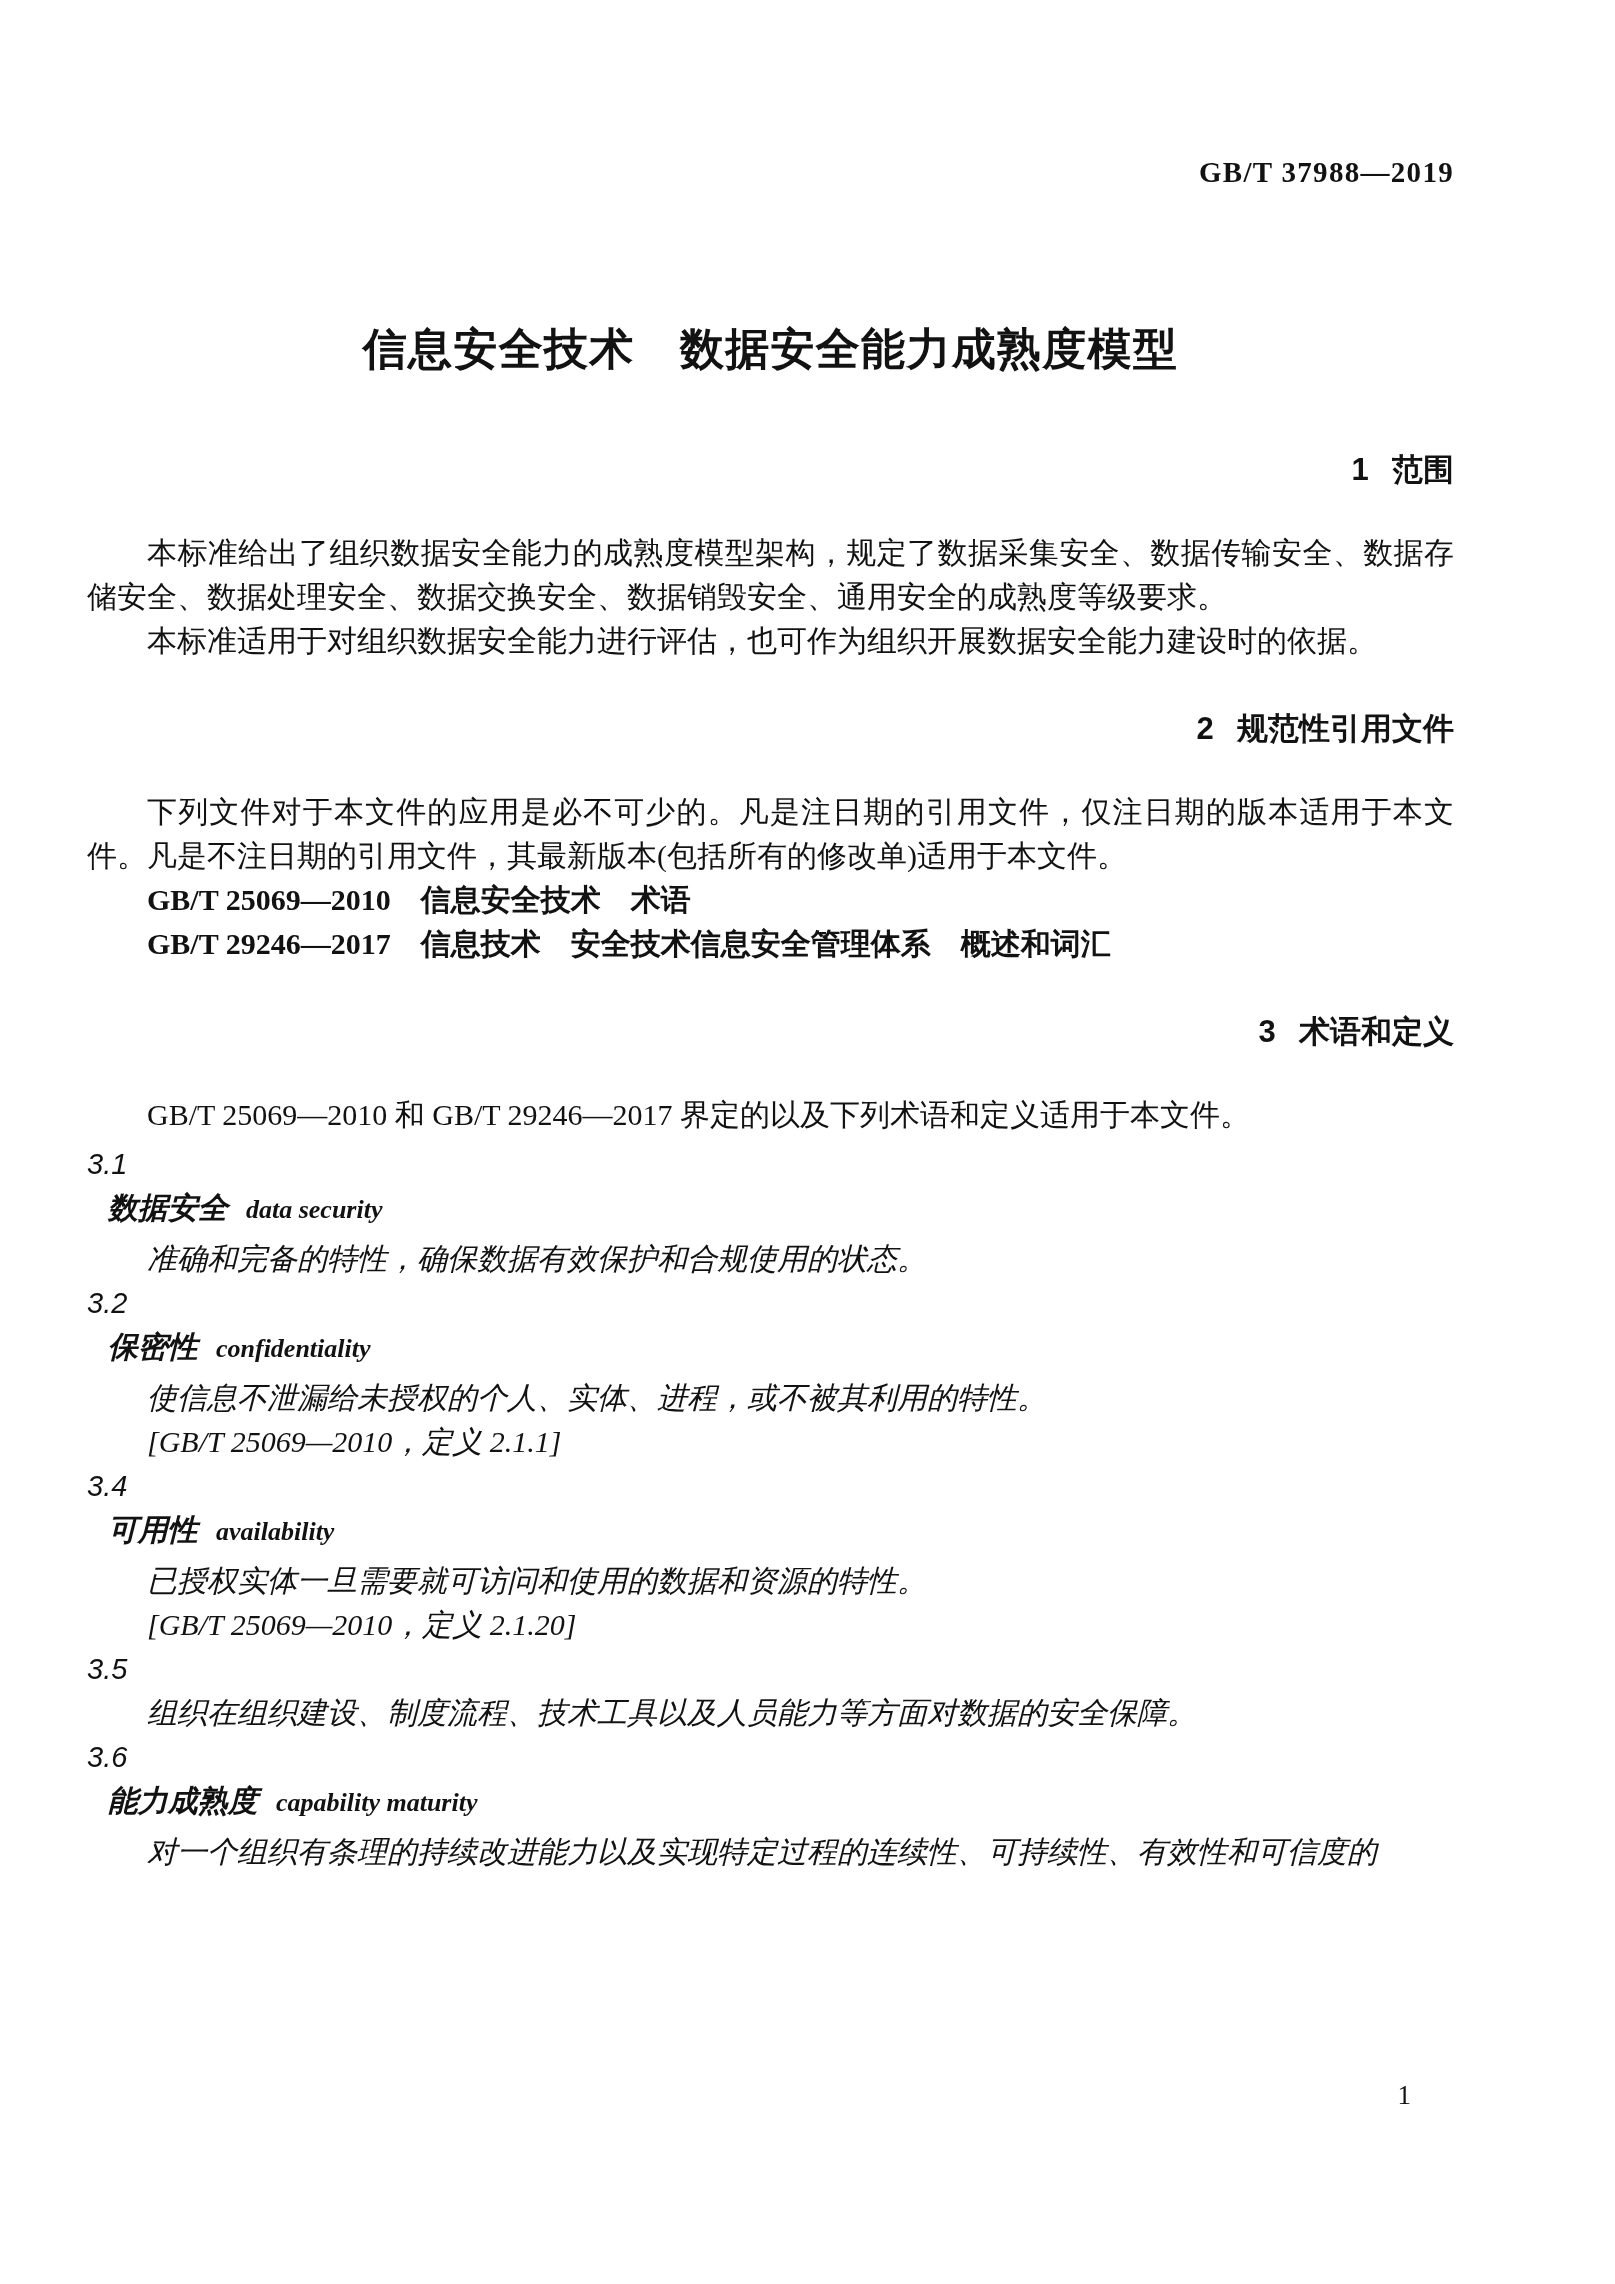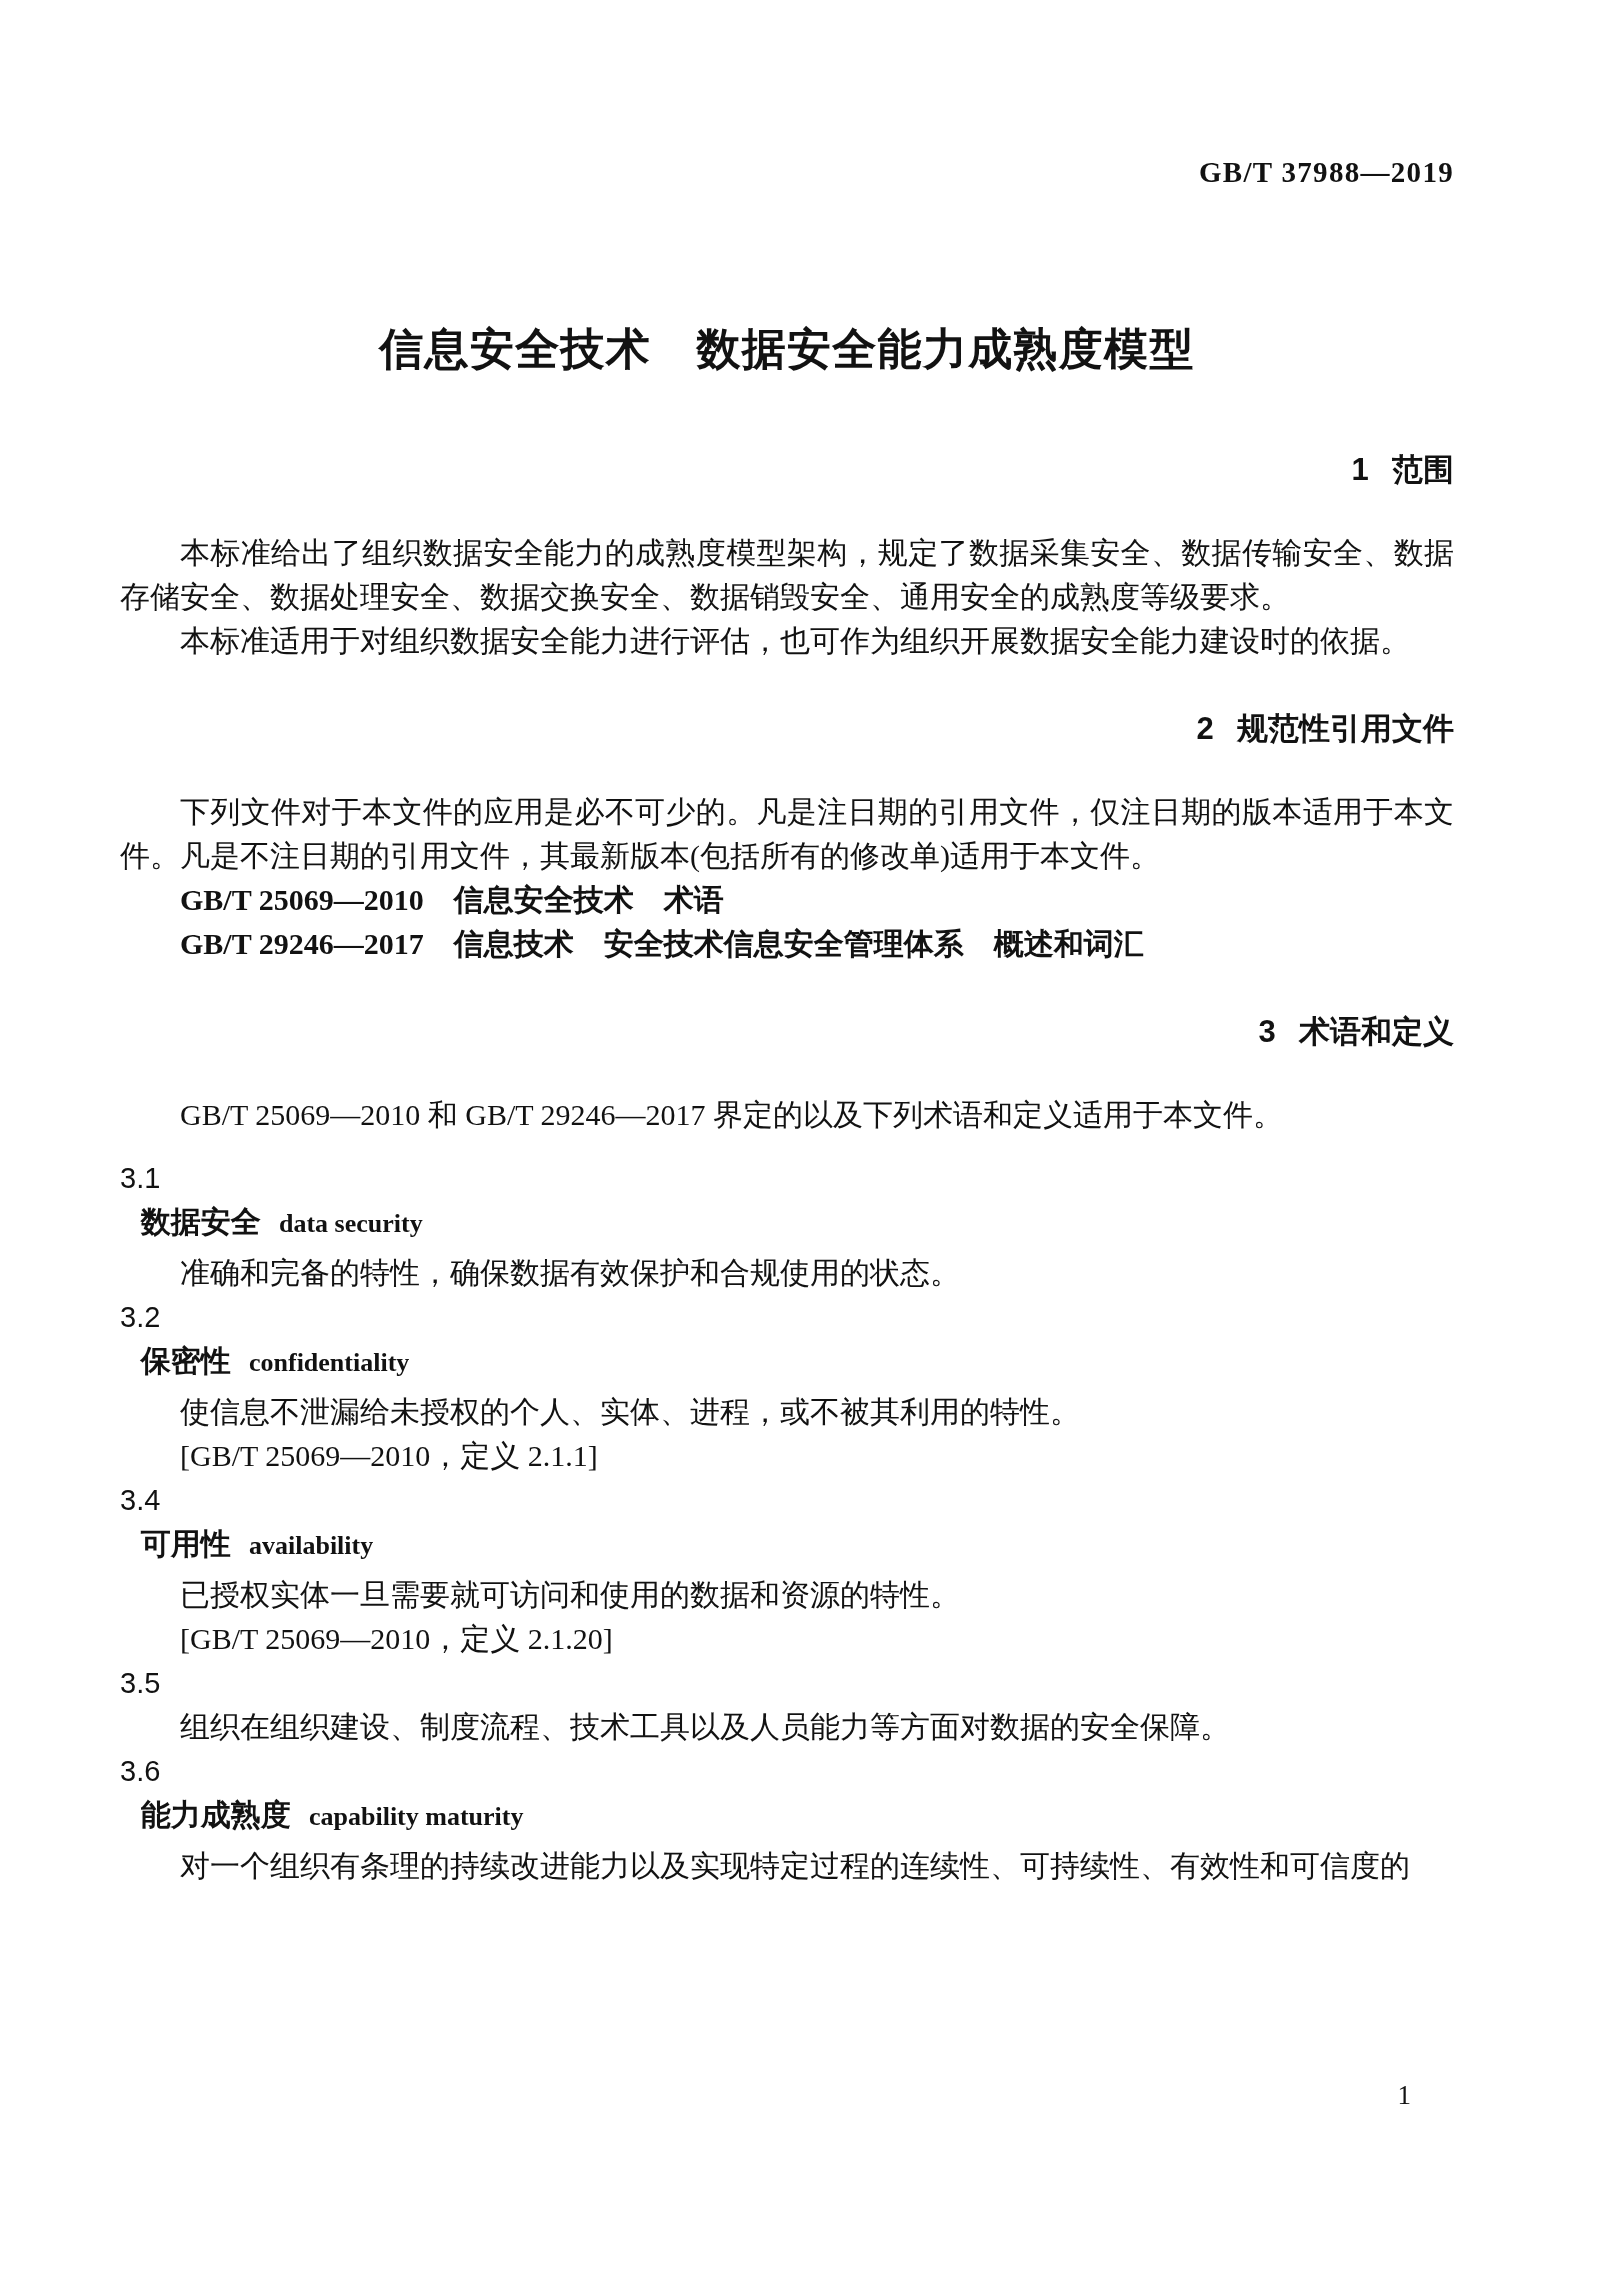--- a/index.html
+++ b/index.html
@@ -7,21 +7,21 @@
   body {
     width: 1616px;
     height: 2284px;
     position: relative;
     font-family: "Liberation Serif", "DejaVu Serif", serif;
     color: #121212;
   }
   .page {
     position: absolute;
     inset: 0;
-    padding: 155px 162px 0 120px;
+    padding: 155px 162px 0 87px;
   }
   
   .doc-header {
     text-align: right;
     line-height: 34px;
   }
   .doc-code {
     font-family: "Liberation Serif", "DejaVu Serif", serif;
     font-weight: bold;
     font-size: 29px;
@@ -56,21 +56,21 @@
     text-align: justify;
     text-indent: 2em;
   }
   .ref-item {
     font-size: 30px;
     line-height: 44px;
     text-indent: 2em;
     font-weight: bold;
   }
   
-  .terms-list { margin-top: 19px; }
+  .terms-list { margin-top: 5px; font-style: italic; }
   .term-num {
     font-family: "Liberation Sans", "DejaVu Sans", sans-serif;
     font-size: 29px;
     line-height: 44px;
   }
   .term-name {
     line-height: 44px;
     text-indent: 2em;
     font-weight: bold;
   }

